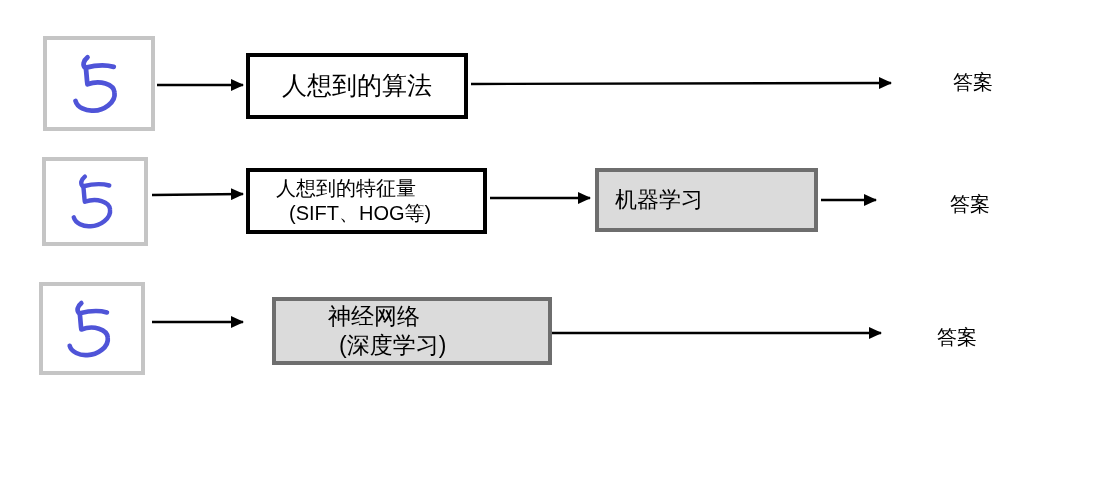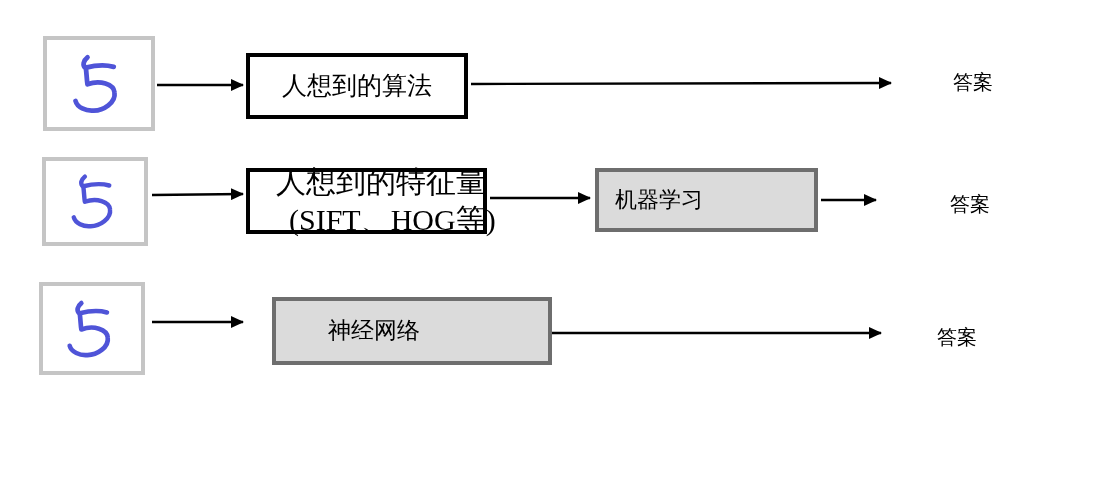--- a/index.html
+++ b/index.html
@@ -1,21 +1,21 @@
 <!DOCTYPE html>
 <html style="--digit-stroke: #4f54d8; --digit-box-border: #c5c5c5; --white-box-border: #000000; --gray-box-border: #6e6e6e; --gray-box-fill: #dbdbdb; --arrow: #000000;"><head>
 <meta charset="utf-8">
 <style>
   html, body { margin: 0; padding: 0; background: #ffffff; }
   .canvas {
     position: relative;
     width: 1111px;
     height: 483px;
     background: #ffffff;
-    font-family: Liberation Serif, serif;
+    font-family: Liberation Sans, sans-serif;
     color: #000;
     overflow: hidden;
   }
   svg.arrows {
     position: absolute;
     left: 0; top: 0;
     width: 1111px; height: 483px;
   }
   .arrow-line { stroke: var(--arrow, #000); stroke-width: 2.4; fill: none; }
   .arrow-head { fill: var(--arrow, #000); stroke: none; }
@@ -49,21 +49,21 @@
     border: 4px solid var(--white-box-border, #000);
     background: #ffffff;
   }
   .pbox.gray {
     border: 4px solid var(--gray-box-border, #6e6e6e);
     background: var(--gray-box-fill, #dbdbdb);
   }
   .pbox .line { line-height: 1.27; white-space: nowrap; }
 
   .box-algo { font-size: 25px; align-items: center; text-align: center; }
-  .box-feature { font-size: 30px; padding-left: 26px; }
+  .box-feature { font-size: 20px; padding-left: 26px; }
   .box-feature .line2 { text-indent: 13px; }
   .box-ml { font-size: 22px; padding-left: 16px; }
   .box-ml .line2 { text-indent: 8px; }
   .box-nn { font-size: 23px; padding-left: 52px; margin-left: 24px; }
   .box-nn .line2 { text-indent: 11px; }
 
   .answer {
     position: absolute;
     font-size: 20px;
     white-space: nowrap;
@@ -123,20 +123,21 @@
     <div class="line">人想到的特征量</div>
     <div class="line line2">(SIFT、HOG等)</div>
   </div>
 
   <div class="pbox gray box-ml" style="left:595px; top:168px; width:223px; height:64px;">
     <div class="line">机器学习</div>
   </div>
 
   <div class="pbox gray box-nn" style="left:248px; top:297px; width:280px; height:68px;">
     <div class="line">神经网络</div>
+    <div class="line line2">(深度学习)</div>
   </div>
 
   <div class="answer" style="left:953px; top:69px;">答案</div>
   <div class="answer" style="left:950px; top:191px;">答案</div>
   <div class="answer" style="left:937px; top:324px;">答案</div>
 
 
 </div>
 
 </body></html>

